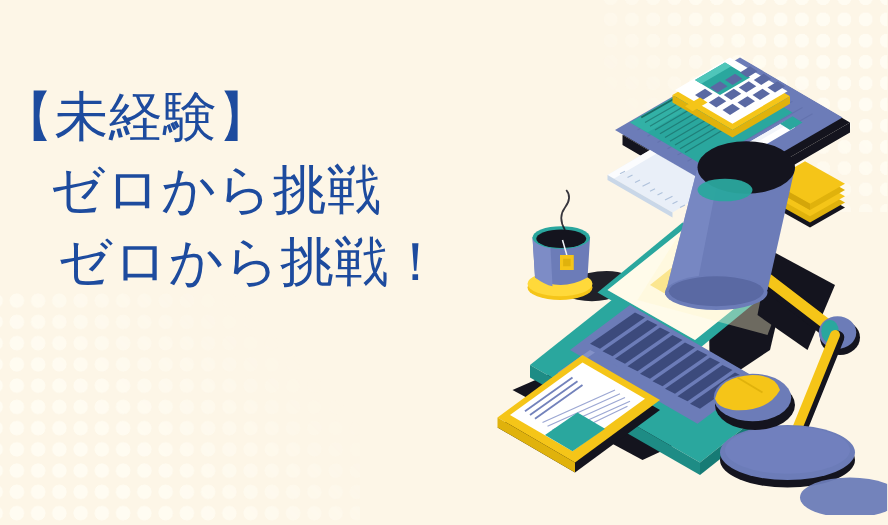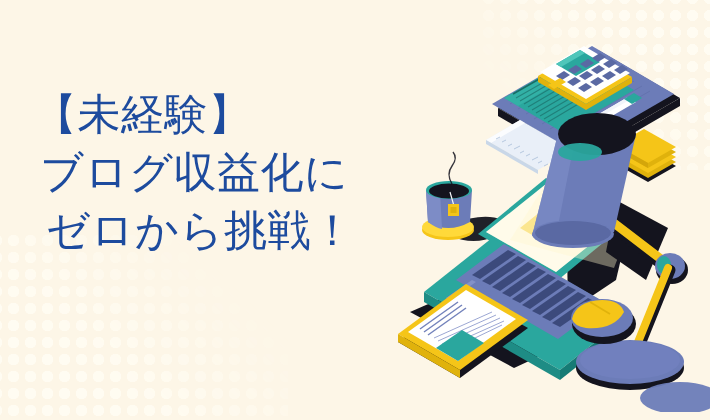--- a/index.html
+++ b/index.html
@@ -30,38 +30,38 @@
   }
   
   .headline{
     position:absolute;left:0;top:66px;width:420px;
     color:#1D4B9E;
     font-family:"Liberation Serif","DejaVu Serif",serif;
     font-size:43px;line-height:58px;font-weight:500;
     letter-spacing:0.5px;white-space:nowrap;
   }
   .hl-line{display:block;}
-  .hl-1{padding-left:34px;margin-top:20px;}
+  .hl-1{}
   .hl-2{padding-left:40px;}
   .hl-3{padding-left:46px;}
   
   .illo{position:absolute;left:380px;top:12px;width:330px;height:400px;}
   .illo svg{display:block;}
 </style>
 </head>
 <body>
 
 <div class="banner">
 
   <div class="dots dots-tr"></div>
   <div class="dots dots-bl"></div>
 
   <div class="headline">
     <span class="hl-line hl-1">【未経験】</span>
-    <span class="hl-line hl-2">ブログ収益化に</span>
+    <span class="hl-line hl-2">ゼロから挑戦</span>
     <span class="hl-line hl-3">ゼロから挑戦！</span>
   </div>
 
   <div class="illo">
     <svg width="330" height="400" viewBox="0 0 330 400" xmlns="http://www.w3.org/2000/svg">
 
       <g>
 
         <path d="M118 96 L218 38 L300 86 L200 144 Z" fill="#14141E"></path>
         <path d="M118 96 L118 104 L200 152 L300 94 L300 86 L200 144 Z" fill="#14141E"></path>

